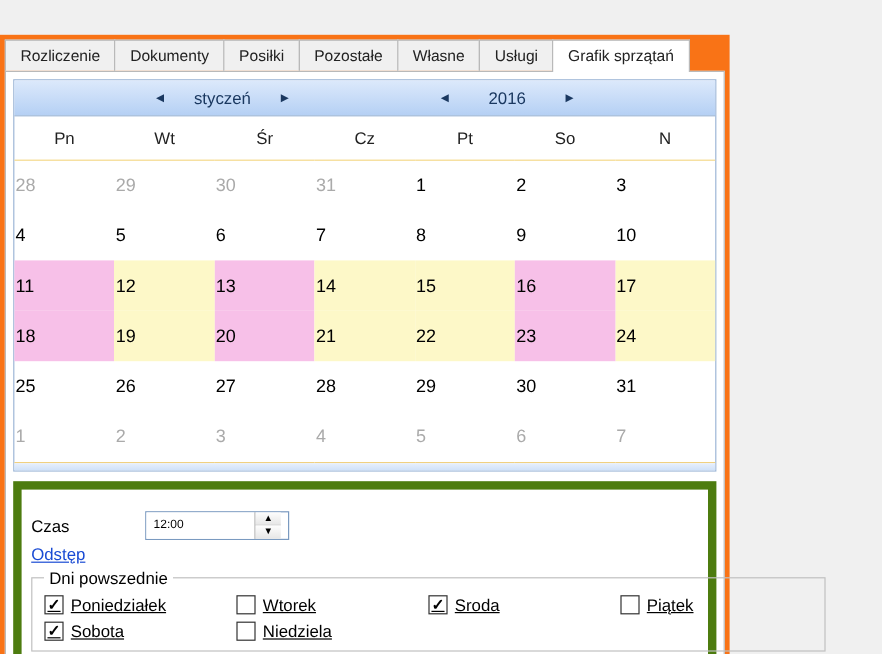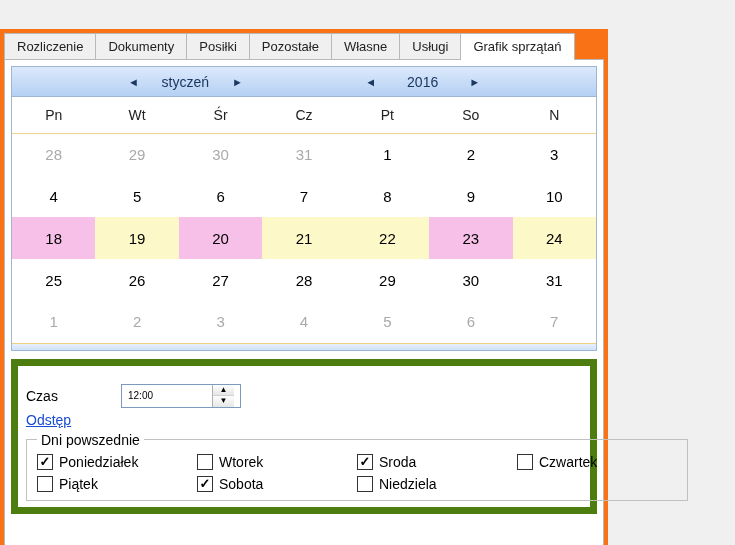--- a/index.html
+++ b/index.html
@@ -81,21 +81,20 @@
   }
   .cal-grid th {
     font-weight: normal;
     color: #222;
     font-size: 14px;
     height: 36px;
     border-bottom: 1px solid #f4d98a;
   }
   .cal-grid td {
     height: 42px;
-    text-align: center;
     font-size: 15px;
     color: #000;
   }
   .cal-grid td.out { color: #aaa; }
   .cal-grid td.hl-yellow { background: #fdf8c8; }
   .cal-grid td.hl-pink { background: #f7c0e8; }
   .cal-grid tr.sep td { border-top: 1px solid #f0d080; }
   .cal-grid tbody tr:last-child td { border-bottom: 1px solid #f0d080; }
   .calendar-foot { height: 6px; background: linear-gradient(#e8f0fc,#cfe1f9);}
 
@@ -169,20 +168,21 @@
   }
   .cb-grid {
     display: grid;
     grid-template-columns: 160px 160px 160px 160px;
     row-gap: 6px;
   }
   .cb-item {
     display: flex;
     align-items: center;
     gap: 6px;
+    text-decoration: underline;
   }
   .cb-box {
     width: 16px;
     height: 16px;
     border: 1.5px solid #333;
     display: inline-flex;
     align-items: center;
     justify-content: center;
     font-size: 13px;
     line-height: 1;
@@ -246,20 +246,29 @@
             <tr>
               <td>4</td>
               <td>5</td>
               <td>6</td>
               <td>7</td>
               <td>8</td>
               <td>9</td>
               <td>10</td>
             </tr>
             <tr>
+              <td class="hl-pink">11</td>
+              <td class="hl-yellow">12</td>
+              <td class="hl-pink">13</td>
+              <td class="hl-yellow">14</td>
+              <td class="hl-yellow">15</td>
+              <td class="hl-pink">16</td>
+              <td class="hl-yellow">17</td>
+            </tr>
+            <tr>
               <td class="hl-pink">18</td>
               <td class="hl-yellow">19</td>
               <td class="hl-pink">20</td>
               <td class="hl-yellow">21</td>
               <td class="hl-yellow">22</td>
               <td class="hl-pink">23</td>
               <td class="hl-yellow">24</td>
             </tr>
             <tr>
               <td>25</td>
@@ -308,24 +317,20 @@
             <div class="cb-item">
               <span class="cb-box"></span>
               <span>Wtorek</span>
             </div>
             <div class="cb-item">
               <span class="cb-box checked"></span>
               <span>Sroda</span>
             </div>
             <div class="cb-item">
               <span class="cb-box"></span>
-              <span>Czwartek</span>
-            </div>
-            <div class="cb-item">
-              <span class="cb-box"></span>
               <span>Piątek</span>
             </div>
             <div class="cb-item">
               <span class="cb-box checked"></span>
               <span>Sobota</span>
             </div>
             <div class="cb-item">
               <span class="cb-box"></span>
               <span>Niedziela</span>
             </div>

